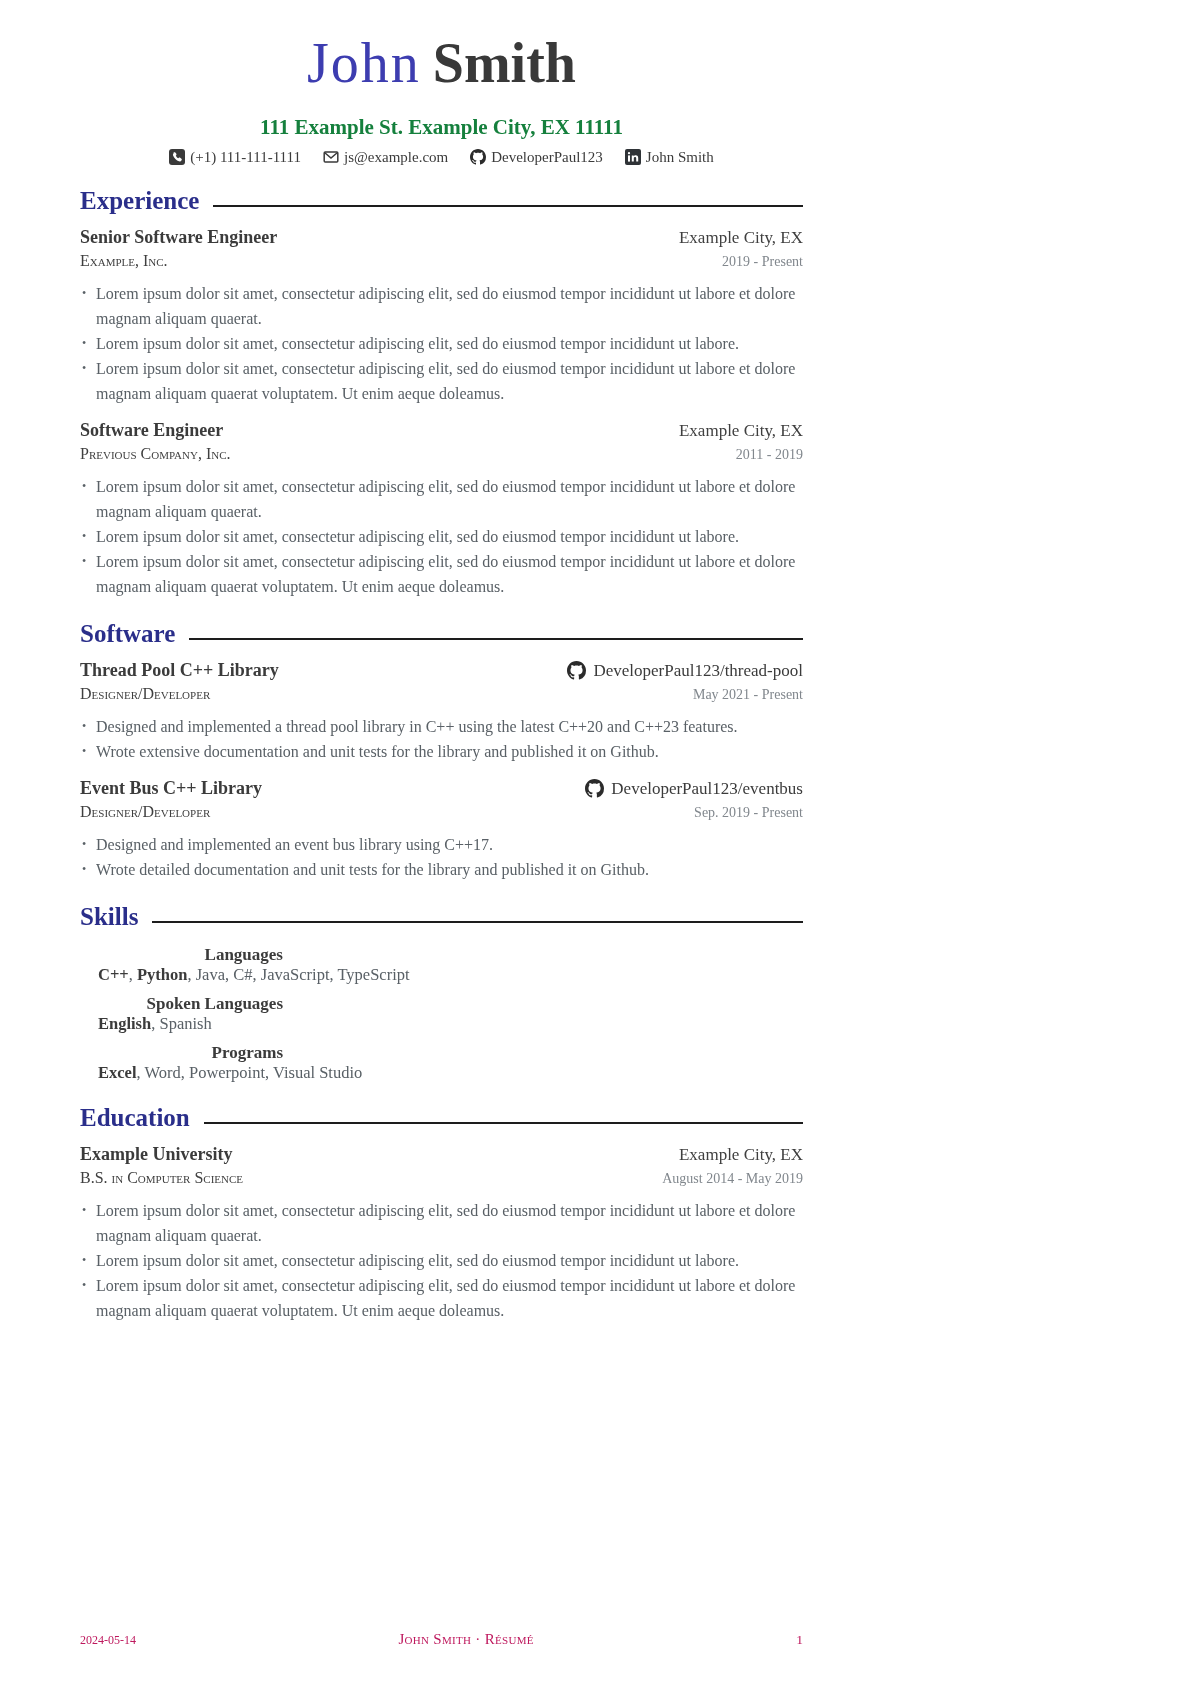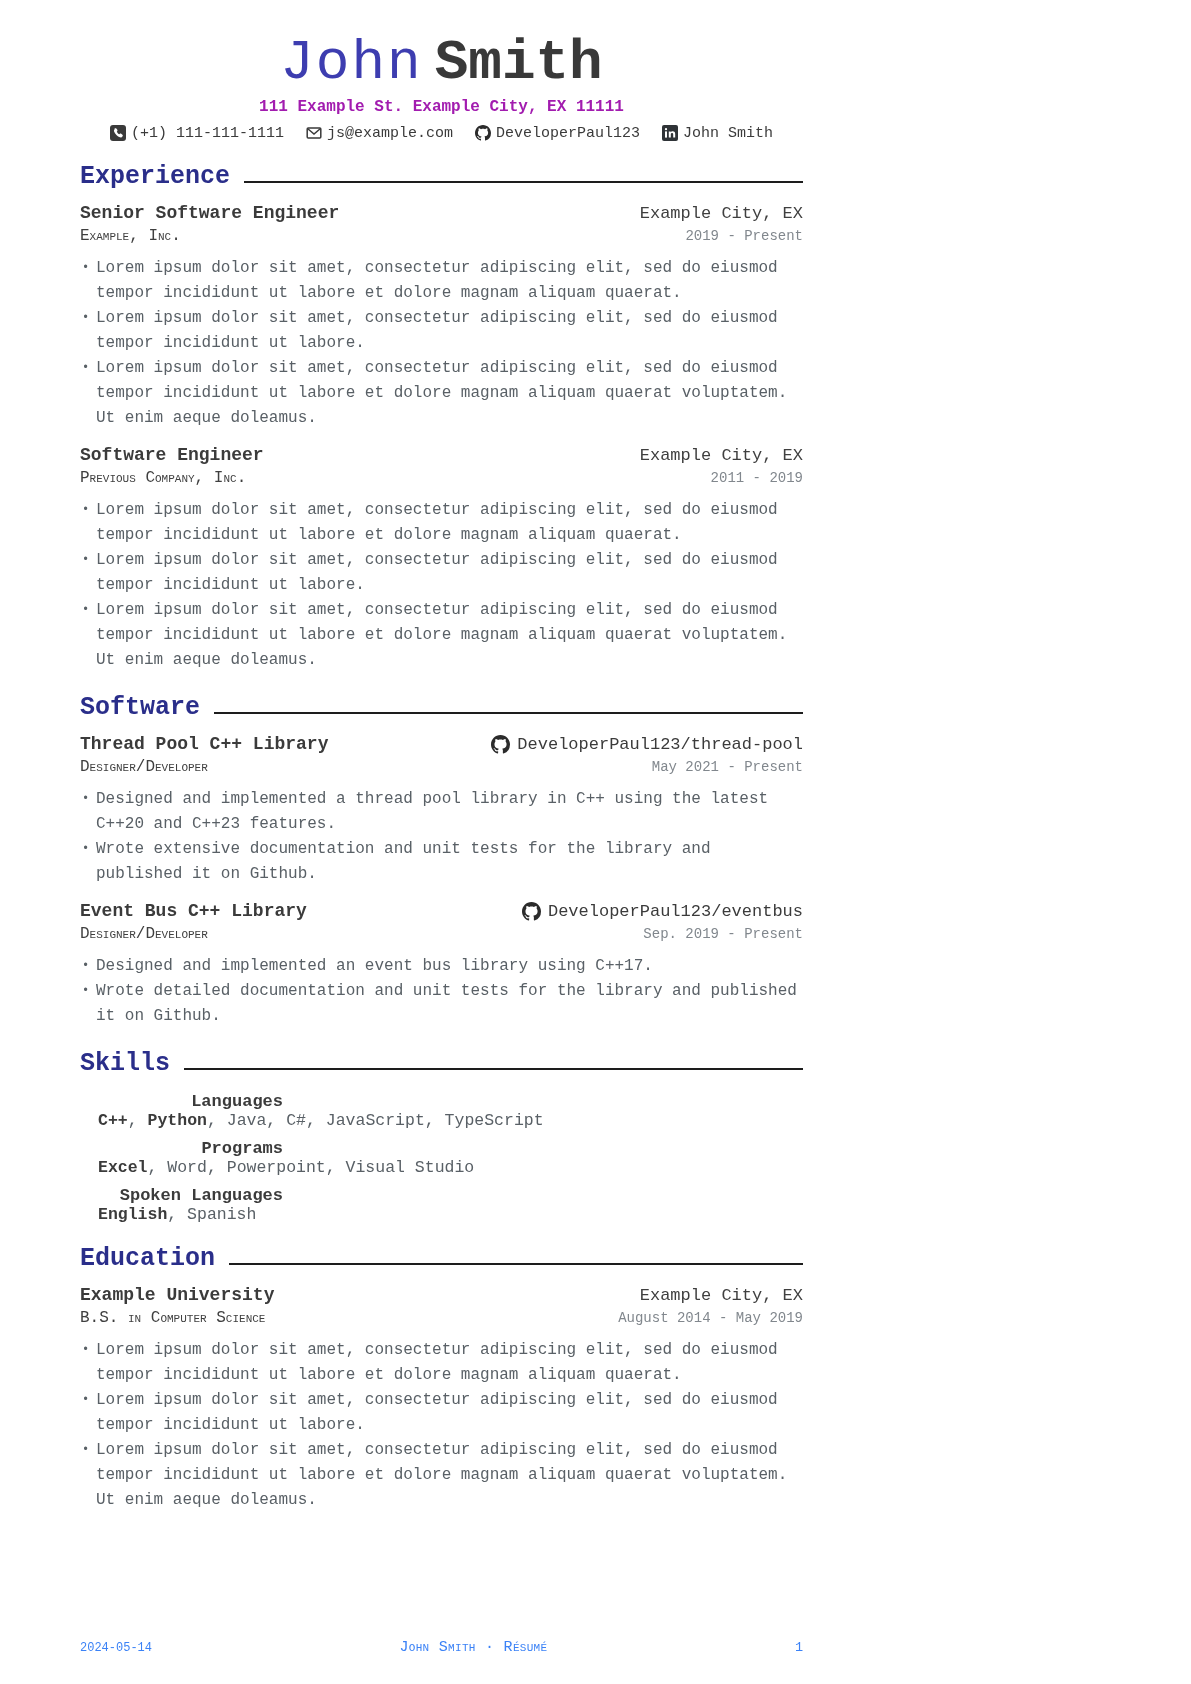--- a/index.html
+++ b/index.html
@@ -2,39 +2,39 @@
 <html><head>
 <meta charset="utf-8">
 <style>
   * { margin: 0; padding: 0; box-sizing: border-box; }
   html, body { background: #ffffff; }
   .page {
     position: relative;
     width: 964px;
     height: 1684px;
     background: #ffffff;
-    font-family: Liberation Mono, monospace;
+    font-family: Liberation Serif, serif;
     color: #3b3b3b;
     overflow: hidden;
   }
   .content { padding: 34px 161px 0 80px; }
 
   
   .hdr { text-align: center; }
   .name { font-size: 56px; line-height: 1.05; }
   .name .first { font-weight: 300; color: #3d3db0; letter-spacing: 2px; }
   .name .last  { font-weight: 700; color: #393939; margin-left: 12px; }
   .tagline {
     margin-top: 9px;
     font-variant: small-caps;
     font-size: 17.5px;
     letter-spacing: 0.4px;
     color: #3e4db2;
   }
-  .address { margin-top: 5px; font-weight: 700; font-size: 16px; color: #a21caf; }
+  .address { margin-top: 22px; font-weight: 700; font-size: 21px; color: #15803d; }
   .contact-row {
     margin-top: 9px;
     display: flex; justify-content: center; align-items: center; gap: 22px;
     font-size: 15px; color: #3b3b3b;
   }
   .contact-item { display: inline-flex; align-items: center; gap: 5px; text-decoration: none; color: #3b3b3b; }
   .cicon { width: 16px; height: 16px; display: inline-block; flex: none; }
 
   
   .section { margin-top: 22px; }
@@ -69,23 +69,23 @@
 
   
   .skills-table { margin-top: 16px; }
   .skills-row { display: flex; align-items: baseline; margin-bottom: 9px; flex-direction: column; }
   .skill-label { width: 185px; text-align: right; font-weight: 700; font-size: 17px; color: #3b3b3b; flex: none; }
   .skill-values { margin-left: 18px; font-size: 16.5px; color: #596066; }
   .skill-values b { font-weight: 700; color: #3b3b3b; }
 
   
   .footer {
-    position: absolute; left: 80px; right: 161px; bottom: 28px;
+    position: absolute; left: 80px; right: 161px; bottom: 36px;
     display: flex; justify-content: space-between; align-items: baseline;
-    color: #3b82f6;
+    color: #be185d;
   }
   .footer .f-date { font-size: 12px; }
   .footer .f-center { font-variant: small-caps; font-size: 15px; letter-spacing: 0.3px; }
   .footer .f-page { font-size: 13.5px; }
 </style>
 </head>
 <body>
 
 <div class="page">
   <div class="content">
@@ -230,26 +230,26 @@
       <div class="sec-head">
         <span class="sec-title">Skills</span>
         <span class="sec-rule"></span>
       </div>
       <div class="skills-table">
         <div class="skills-row">
           <span class="skill-label">Languages</span>
           <span class="skill-values"><b>C++</b><span>, </span><b>Python</b><span>, Java, C#, JavaScript, TypeScript</span></span>
         </div>
         <div class="skills-row">
+          <span class="skill-label">Spoken Languages</span>
+          <span class="skill-values"><b>English</b><span>, Spanish</span></span>
+        </div>
+        <div class="skills-row">
           <span class="skill-label">Programs</span>
           <span class="skill-values"><b>Excel</b><span>, Word, Powerpoint, Visual Studio</span></span>
-        </div>
-        <div class="skills-row">
-          <span class="skill-label">Spoken Languages</span>
-          <span class="skill-values"><b>English</b><span>, Spanish</span></span>
         </div>
       </div>
     </div>
 
     <div class="section">
       <div class="sec-head">
         <span class="sec-title">Education</span>
         <span class="sec-rule"></span>
       </div>
       <div class="entry">

